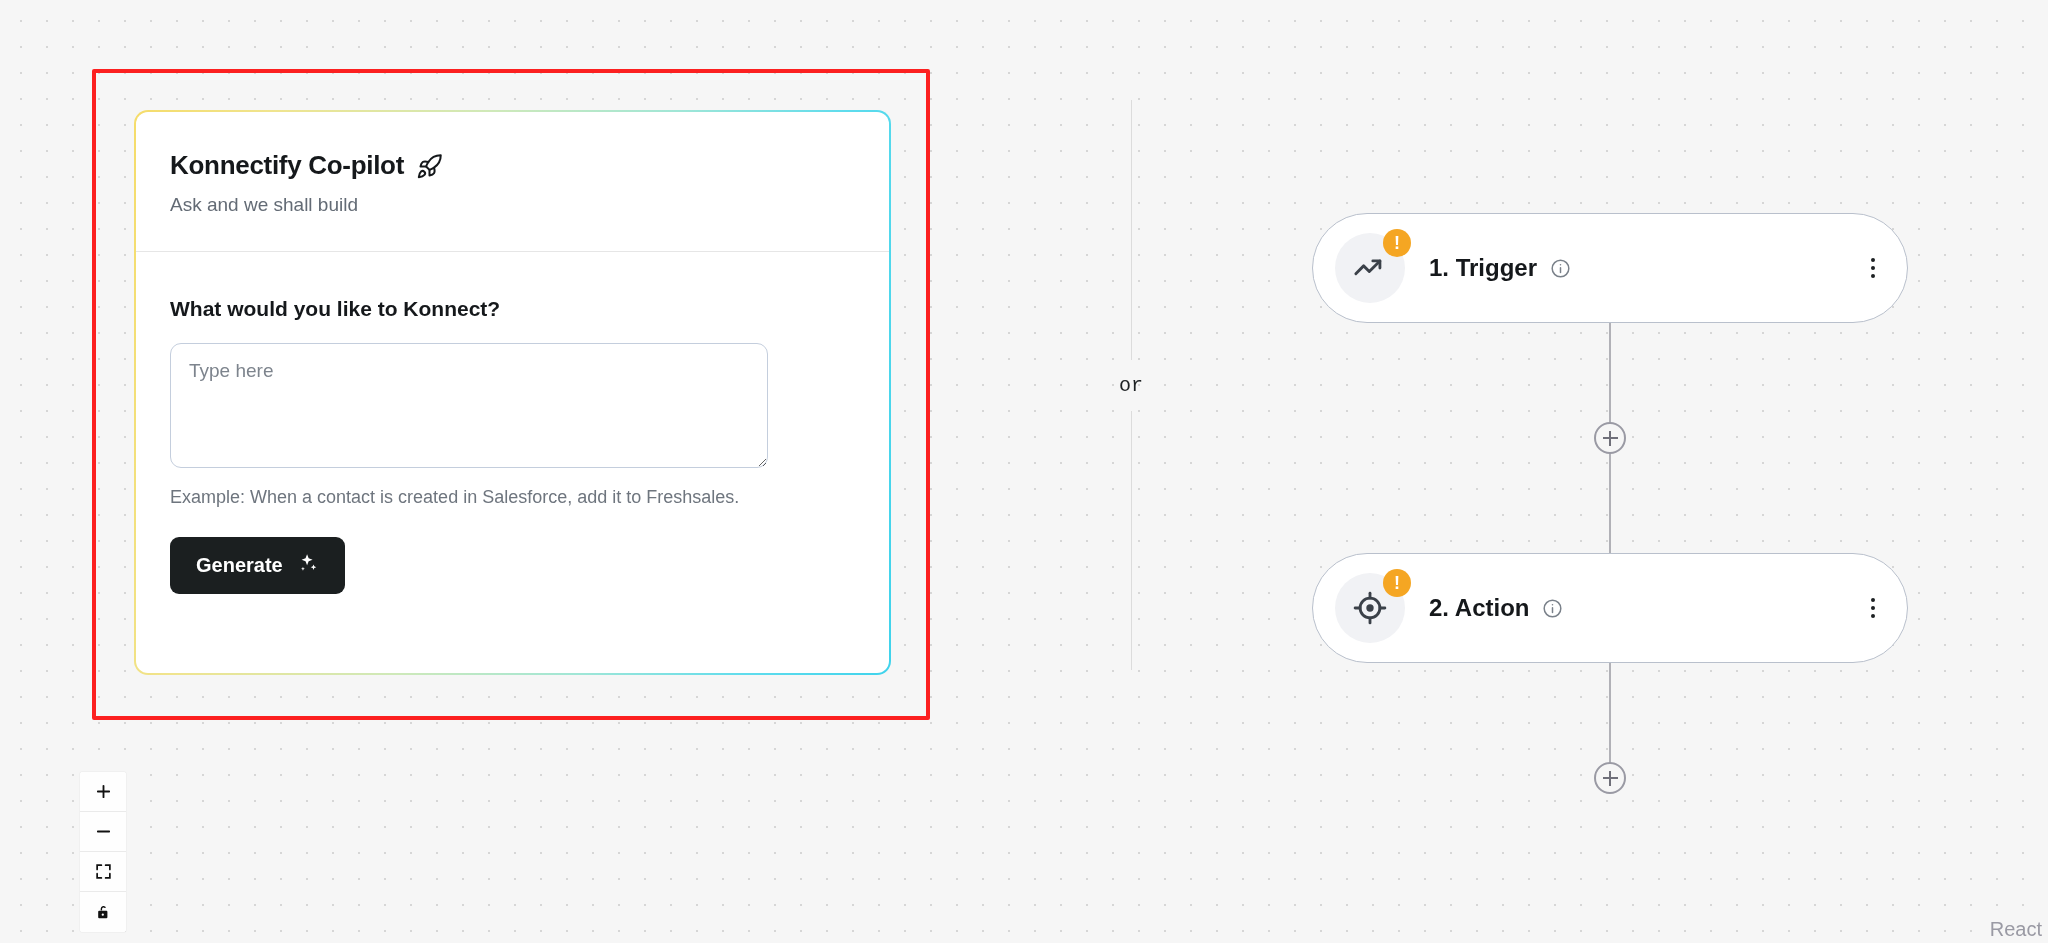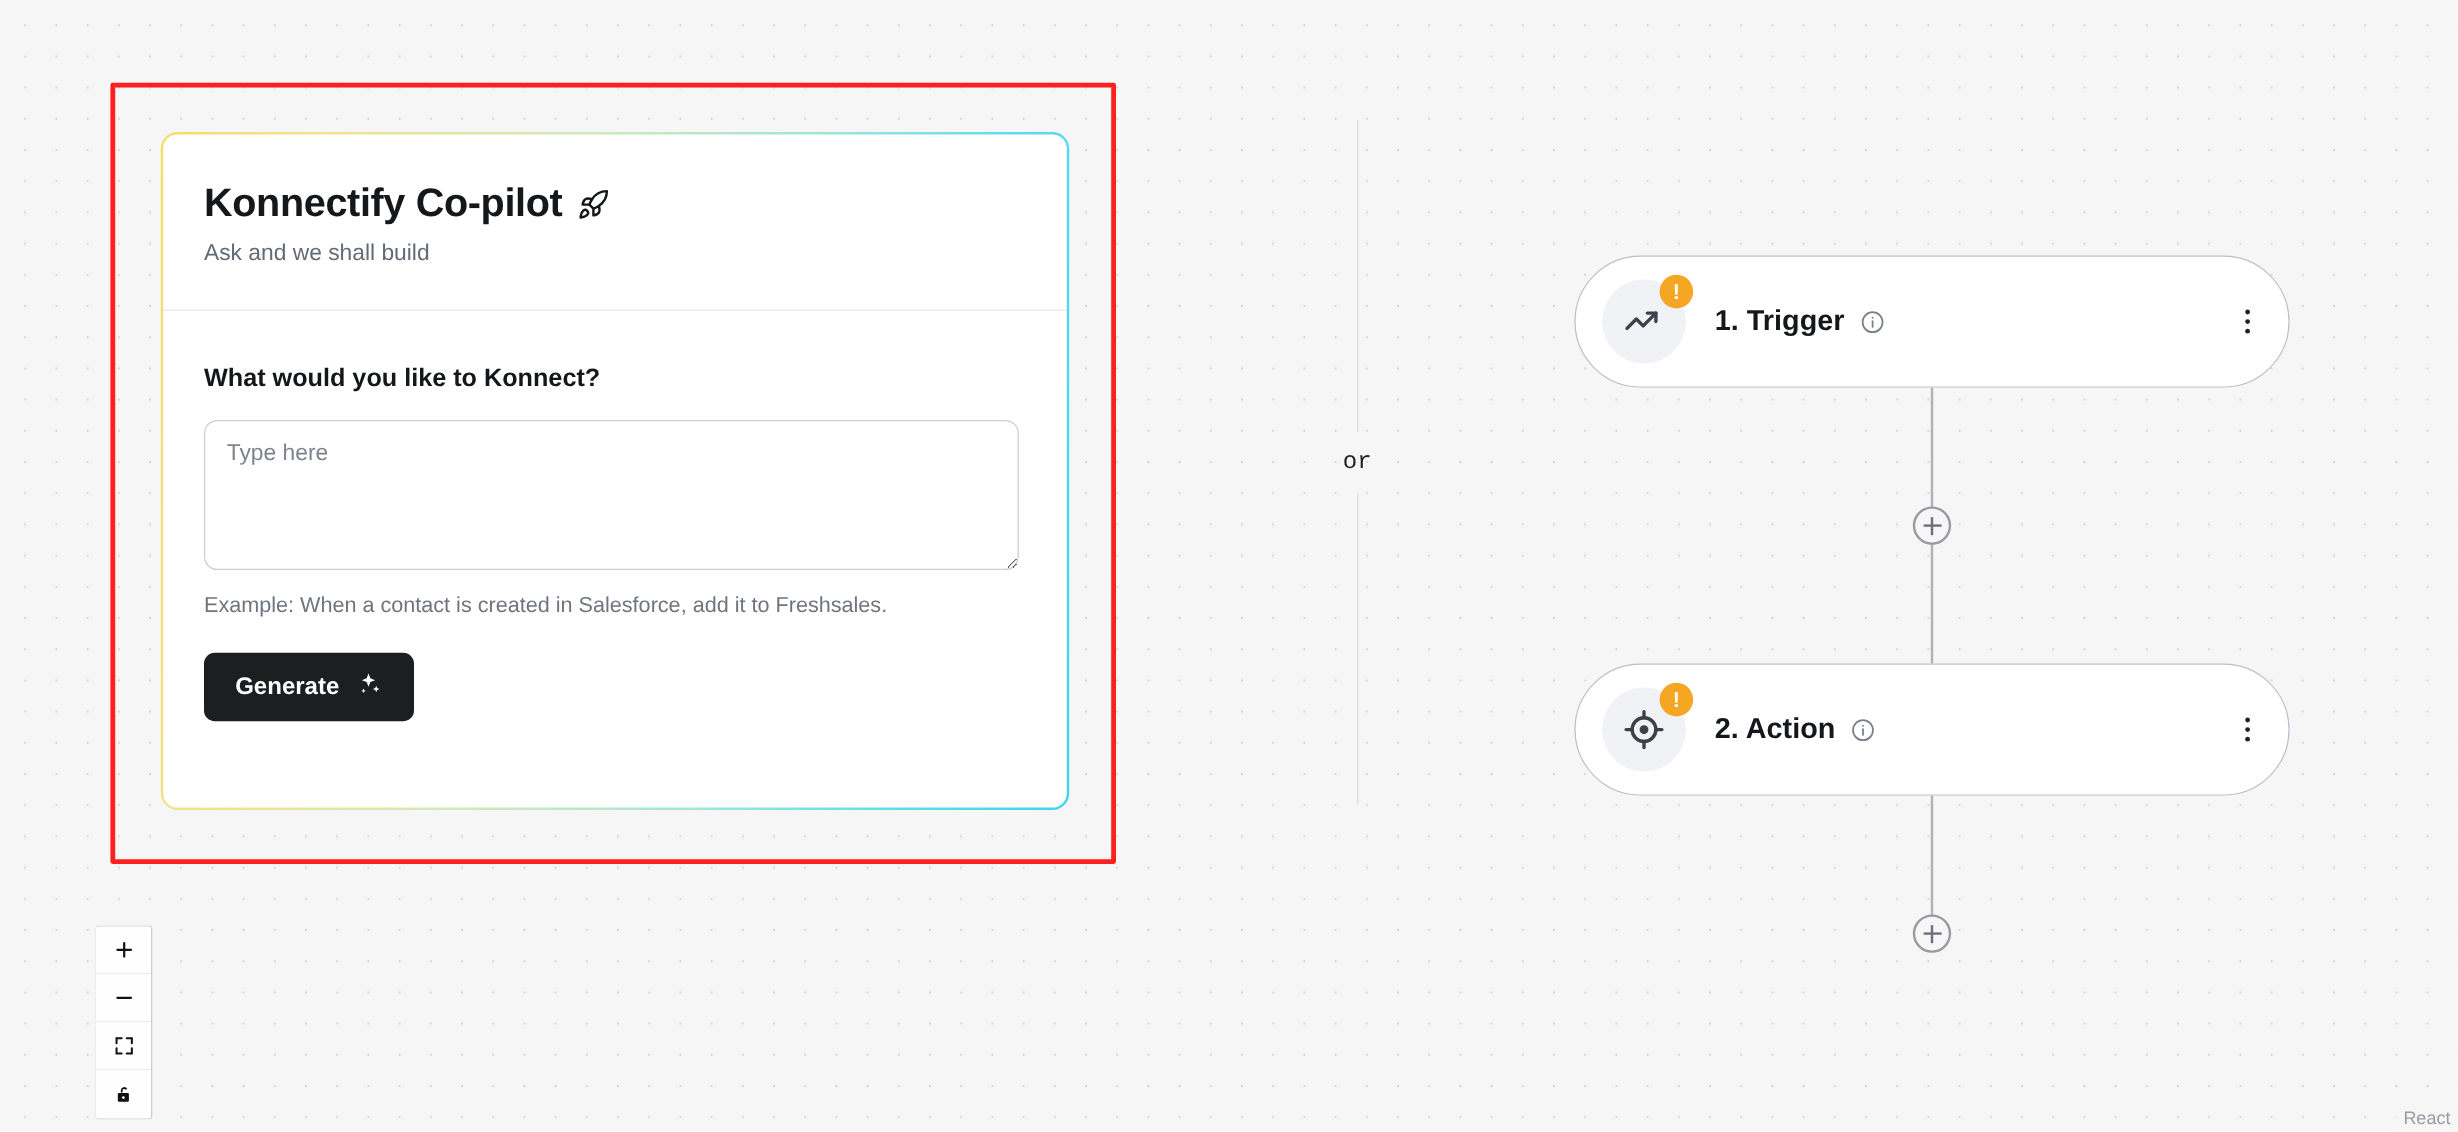--- a/index.html
+++ b/index.html
@@ -48,21 +48,21 @@
   }
   #copilot-card-inner {
     width: 100%;
     height: 100%;
     background: #ffffff;
     border-radius: 12px;
     padding: 38px 34px 0 34px;
   }
 
   .card-title {
-    font-size: 33px;
+    font-size: 26px;
     font-weight: bold;
     color: #15181b;
     letter-spacing: -0.3px;
     display: flex;
     align-items: center;
     gap: 12px;
   }
   .rocket-icon { display: inline-flex; transform: translateY(1px); }
 
   .card-subtitle {
@@ -80,21 +80,21 @@
   .prompt-label {
     margin-top: 45px;
     font-size: 21px;
     font-weight: bold;
     color: #15181b;
   }
 
   #prompt-input {
     margin-top: 22px;
     display: block;
-    width: 679px;
+    width: 598px;
     height: 125px;
     border: 1px solid #c4cedd;
     border-radius: 11px;
     padding: 16px 18px;
     font-family: "Liberation Sans", sans-serif;
     font-size: 19px;
     color: #15181b;
     resize: vertical;
     outline: none;
     background: #fff;
@@ -267,21 +267,21 @@
   }
   .zoom-btn:last-child { border-bottom: none; }
 
   
   #attribution {
     position: absolute;
     right: 0px;
     bottom: 0px;
     background: #f6f6f6;
     color: #9a9aa4;
-    font-size: 15px;
+    font-size: 20px;
     padding: 2px 6px;
     z-index: 25;
   }
 </style>
 </head>
 <body>
 
 <div id="canvas">
 
   <div id="annotation-box"></div>

